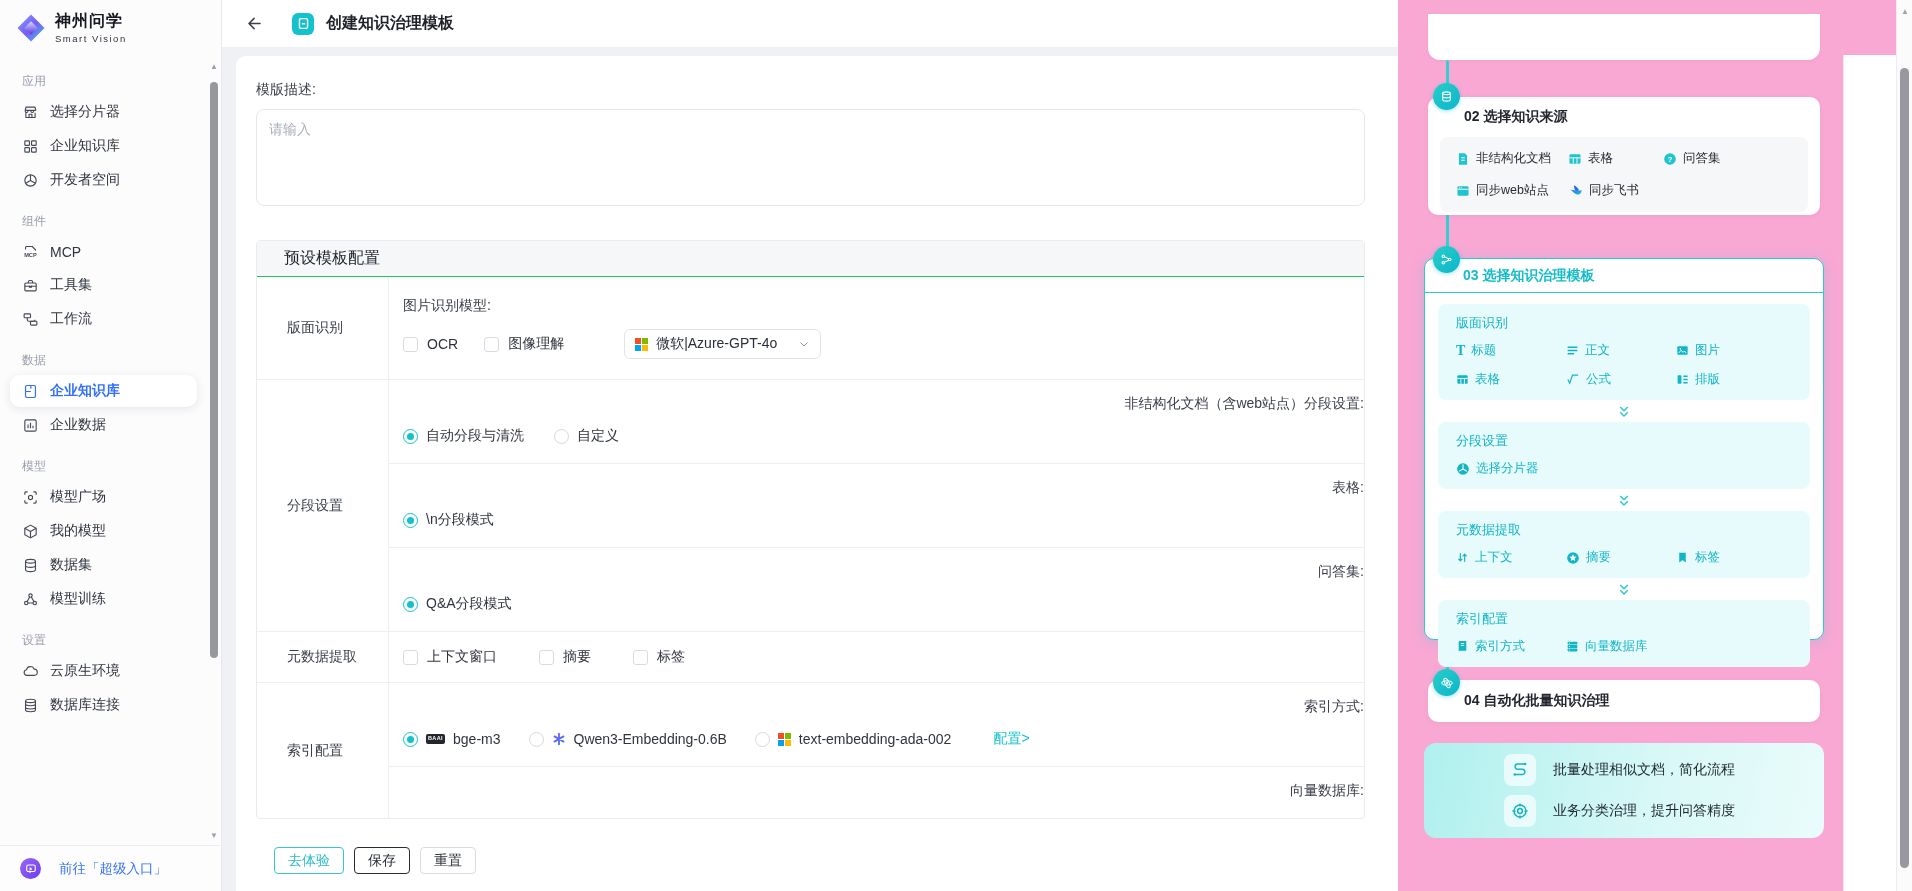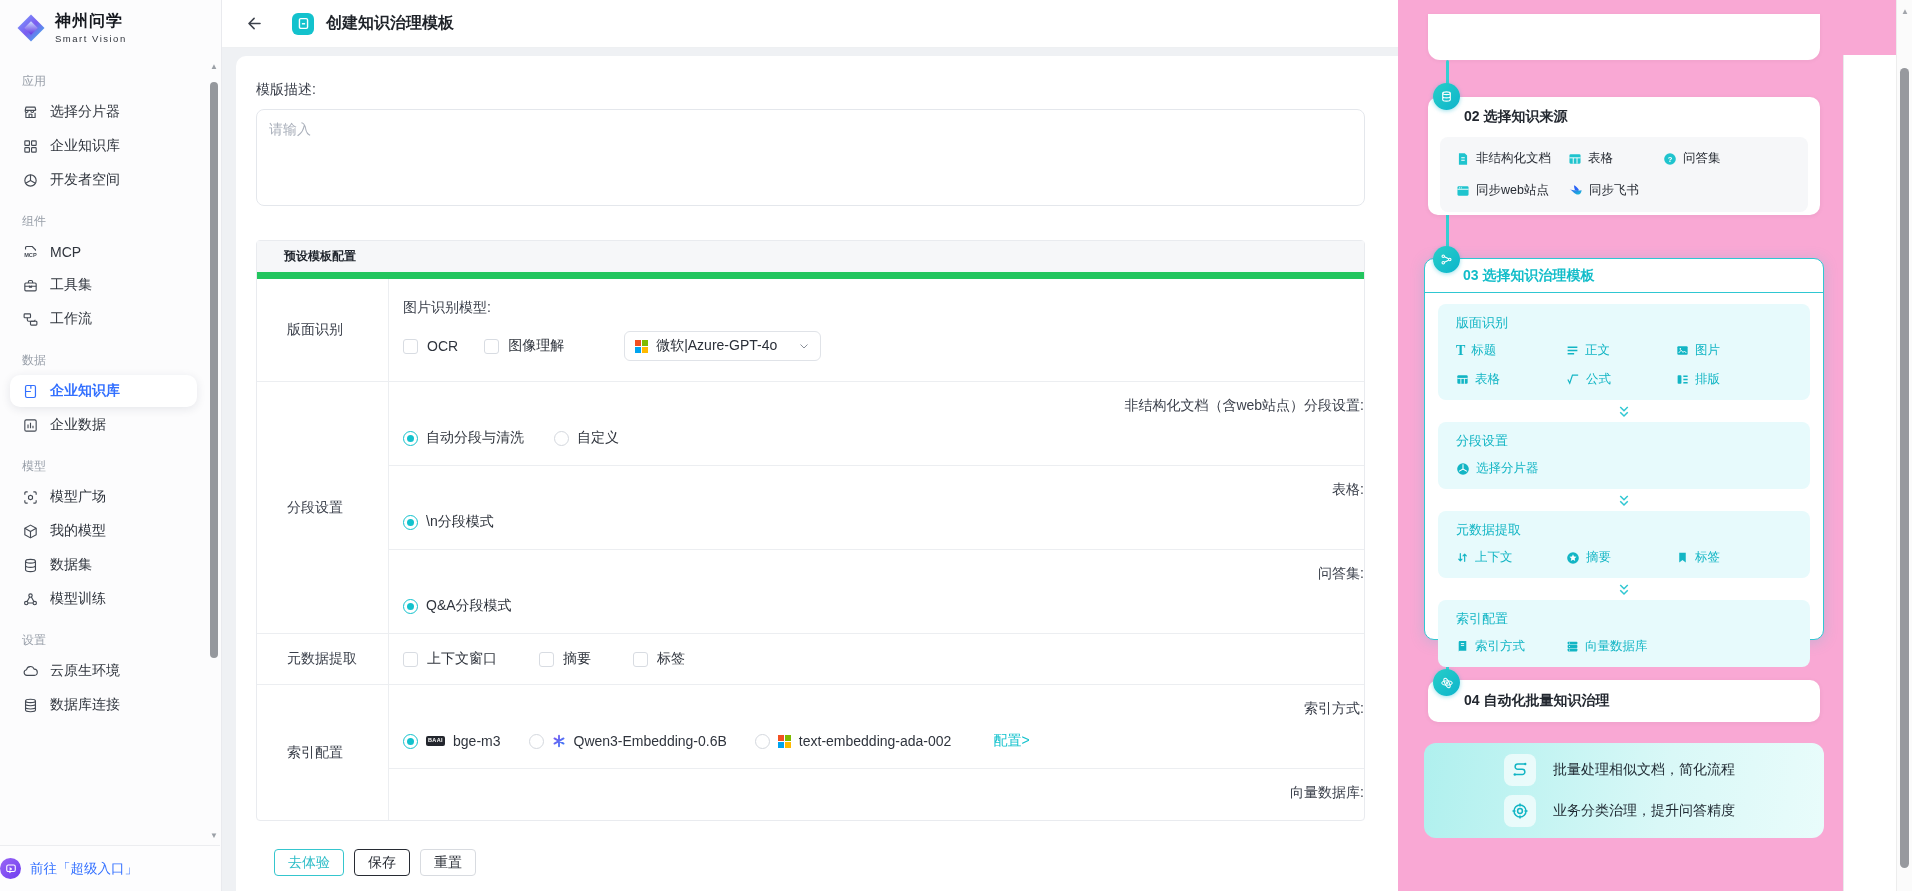--- a/index.html
+++ b/index.html
@@ -16,21 +16,21 @@
   .logo-sub { font-size:9.5px; color:#30343c; letter-spacing:1.5px; margin-top:1px; }
   .side-nav { padding-top:2px; }
   .section-label { padding-left:22px; margin:17px 0 6px; font-size:12px; color:#989fa9; }
   .nav-item { display:flex; align-items:center; gap:11px; margin:2px 24px 2px 10px;
     padding:7px 0 7px 12px; border-radius:10px; font-size:14px; color:#2f343d; cursor:pointer; }
   .nav-item .nico { width:17px; height:17px; color:#444a54; flex:0 0 17px; }
   .nav-item.active { background:#fff; color:#3370ff; font-weight:700;
     box-shadow:0 2px 10px rgba(30,40,70,.10); }
   .nav-item.active .nico { color:#3370ff; }
   .side-footer { position:absolute; left:0; right:1px; bottom:0; height:46px;
-    display:flex; align-items:center; gap:9px; 
+    display:flex; align-items:center; gap:18px; padding-left:20px;
     background:#fdfdfe; border-top:1px solid #ecedf0; cursor:pointer; }
   .super-ico { width:21px; height:21px; border-radius:50%;
     background:linear-gradient(135deg,#9a66f5,#6e3df0);
     display:flex; align-items:center; justify-content:center; }
   .side-footer span.txt { font-size:13.5px; color:#3370ff; }
   .side-scroll { position:absolute; right:1px; top:58px; width:12px; bottom:48px; }
   .side-scroll .arr { position:absolute; left:1px; font-size:8px; color:#9ba0a7; width:10px; text-align:center; cursor:pointer;}
   .side-scroll .thumb { position:absolute; left:2px; top:24px; width:8px; height:576px;
     background:#95989d; border-radius:4px; cursor:pointer; }
 
@@ -45,22 +45,22 @@
   .page-title { font-size:16px; font-weight:700; color:#1f2329; margin-left:-2px; }
   .panel { position:absolute; left:14px; top:56px; right:0; bottom:0; background:#fff;
     border-top-left-radius:10px; padding-left:20px; overflow:hidden; }
   .field-label { margin-top:25px; font-size:14px; color:#3a3f4a; }
   .desc-input { display:block; width:1109px; height:97px; margin-top:10px;
     border:1px solid #e4e7ec; border-radius:8px; resize:none; outline:none;
     padding:11px 12px; font-size:14px; color:#2a2f38; font-family:"Liberation Sans",sans-serif; }
   .desc-input::placeholder { color:#a9afba; }
 
   .preset { width:1109px; margin-top:34px; border:1px solid #e9ebef; border-radius:4px; }
-  .preset-head { background:#f6f7f9; border-bottom:7px solid #22c55e;
-    padding:7px 0 7px 27px; font-size:12px; font-weight:700; color:#1f242c; }
+  .preset-head { background:#f6f7f9; border-bottom:1px solid #22c55e;
+    padding:7px 0 7px 27px; font-size:16px; font-weight:400; color:#1f242c; }
   .trow { display:flex; border-bottom:1px solid #eceef1; }
   .trow:last-child { border-bottom:none; }
   .tlabel { flex:0 0 132px; border-right:1px solid #eceef1; display:flex; align-items:center;
     padding-left:30px; font-size:14px; color:#3a3f4a; }
   .tcontent { flex:1; }
   .subrow { padding:15px 0 18px 14px; border-top:1px solid #eceef1;text-align:right; }
   .subrow:first-child { border-top:none; }
   .sub-label { font-size:14px; color:#3a3f4a; }
   .ctrl-line { display:flex; align-items:center; margin-top:14px; }
   .row-pad1 { padding:20px 0 20px 14px; }

